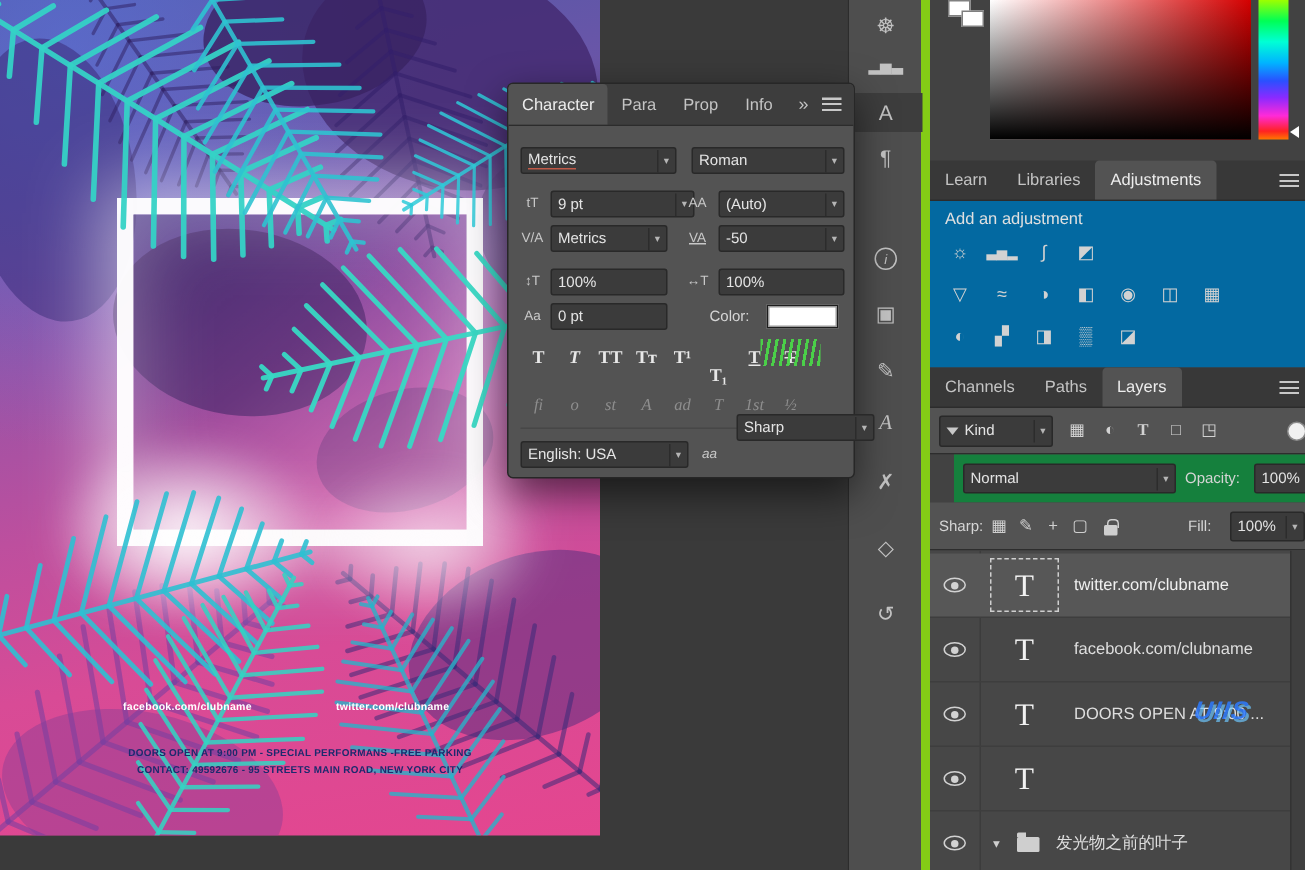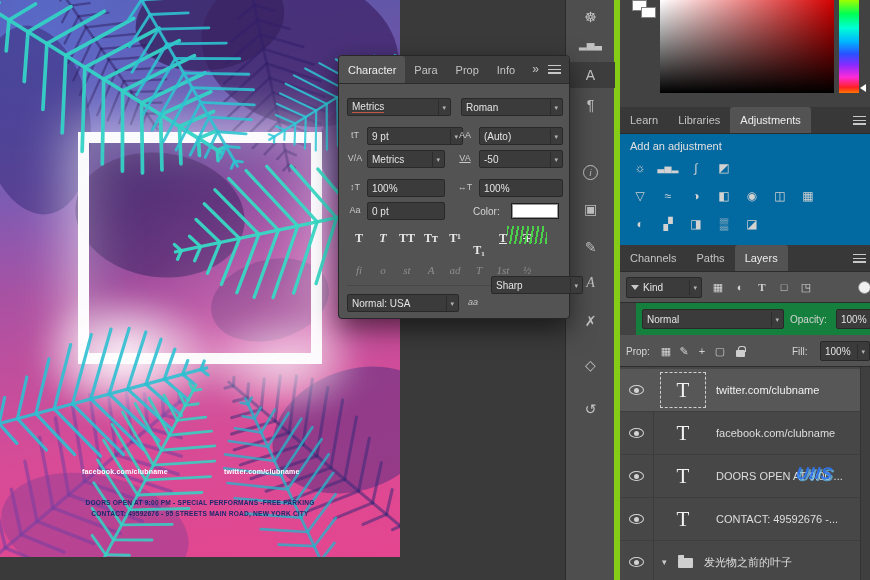--- a/index.html
+++ b/index.html
@@ -503,21 +503,21 @@
     <span class="otbtn" style="left:56px;top:205px">st</span>
     <span class="otbtn" style="left:80px;top:205px">A</span>
     <span class="otbtn" style="left:104px;top:205px">ad</span>
     <span class="otbtn" style="left:128px;top:205px">T</span>
     <span class="otbtn" style="left:152px;top:205px">1st</span>
     <span class="otbtn" style="left:176px;top:205px">½</span>
 
     <div class="sep" style="top:229px"></div>
 
     <div class="fld" style="left:8px;top:238px;width:112px">
-      <span class="v">Normal: USA</span>
+      <span class="v">English: USA</span>
         <span class="arw"></span>
     </div>
     <span class="ic" style="left:124px;top:241px;font-style:italic">aa</span>
     <div class="fld" style="left:152px;top:220px;width:92px">
       <span class="v">Sharp</span>
         <span class="arw"></span>
     </div>
   </div>
 
   <div class="dock">
@@ -599,21 +599,21 @@
           <span class="arw"></span>
       </div>
       <span class="lbl" style="left:154px;top:11px">Opacity:</span>
       <div class="fld" style="left:200px;top:6px;width:50px;height:20px">
         <span class="v">100%</span>
           <span class="arw"></span>
       </div>
     </div>
 
     <div style="position:absolute;left:0;top:335px;width:256px;height:32px;background:#535353;border-bottom:1px solid #2d2d2d">
-      <span class="lbl" style="left:6px;top:11px">Prop:</span>
+      <span class="lbl" style="left:6px;top:11px">Sharp:</span>
       <span class="lkicon" style="left:38px;top:6px">▦</span>
       <span class="lkicon" style="left:56px;top:6px">✎</span>
       <span class="lkicon" style="left:74px;top:6px">+</span>
       <span class="lkicon" style="left:92px;top:6px">▢</span>
       <span class="minilock" style="left:116px;top:15px"></span>
       <span class="lbl" style="left:172px;top:11px">Fill:</span>
       <div class="fld" style="left:200px;top:6px;width:50px;height:20px">
         <span class="v">100%</span>
           <span class="arw"></span>
       </div>
@@ -635,21 +635,20 @@
         <span class="lname">facebook.com/clubname</span>
       </div>
       <div class="layrow" style="top:88px">
         <span class="eye" style="left:9px;top:16px"></span>
         <span class="tthumb">T</span>
         <span class="lname">DOORS OPEN AT 9:00 ...</span>
       </div>
       <div class="layrow" style="top:131px">
         <span class="eye" style="left:9px;top:16px"></span>
         <span class="tthumb">T</span>
-        <span class="lname">CONTACT: 49592676 -...</span>
       </div>
       <div class="layrow" style="top:174px">
         <span class="eye" style="left:9px;top:16px"></span>
         <span class="chev" style="left:42px;top:16px">▾</span>
         <span class="folderic" style="left:58px;top:17px"></span>
         <span class="lname" style="left:84px">发光物之前的叶子</span>
       </div>
     </div>
   </div>
 

